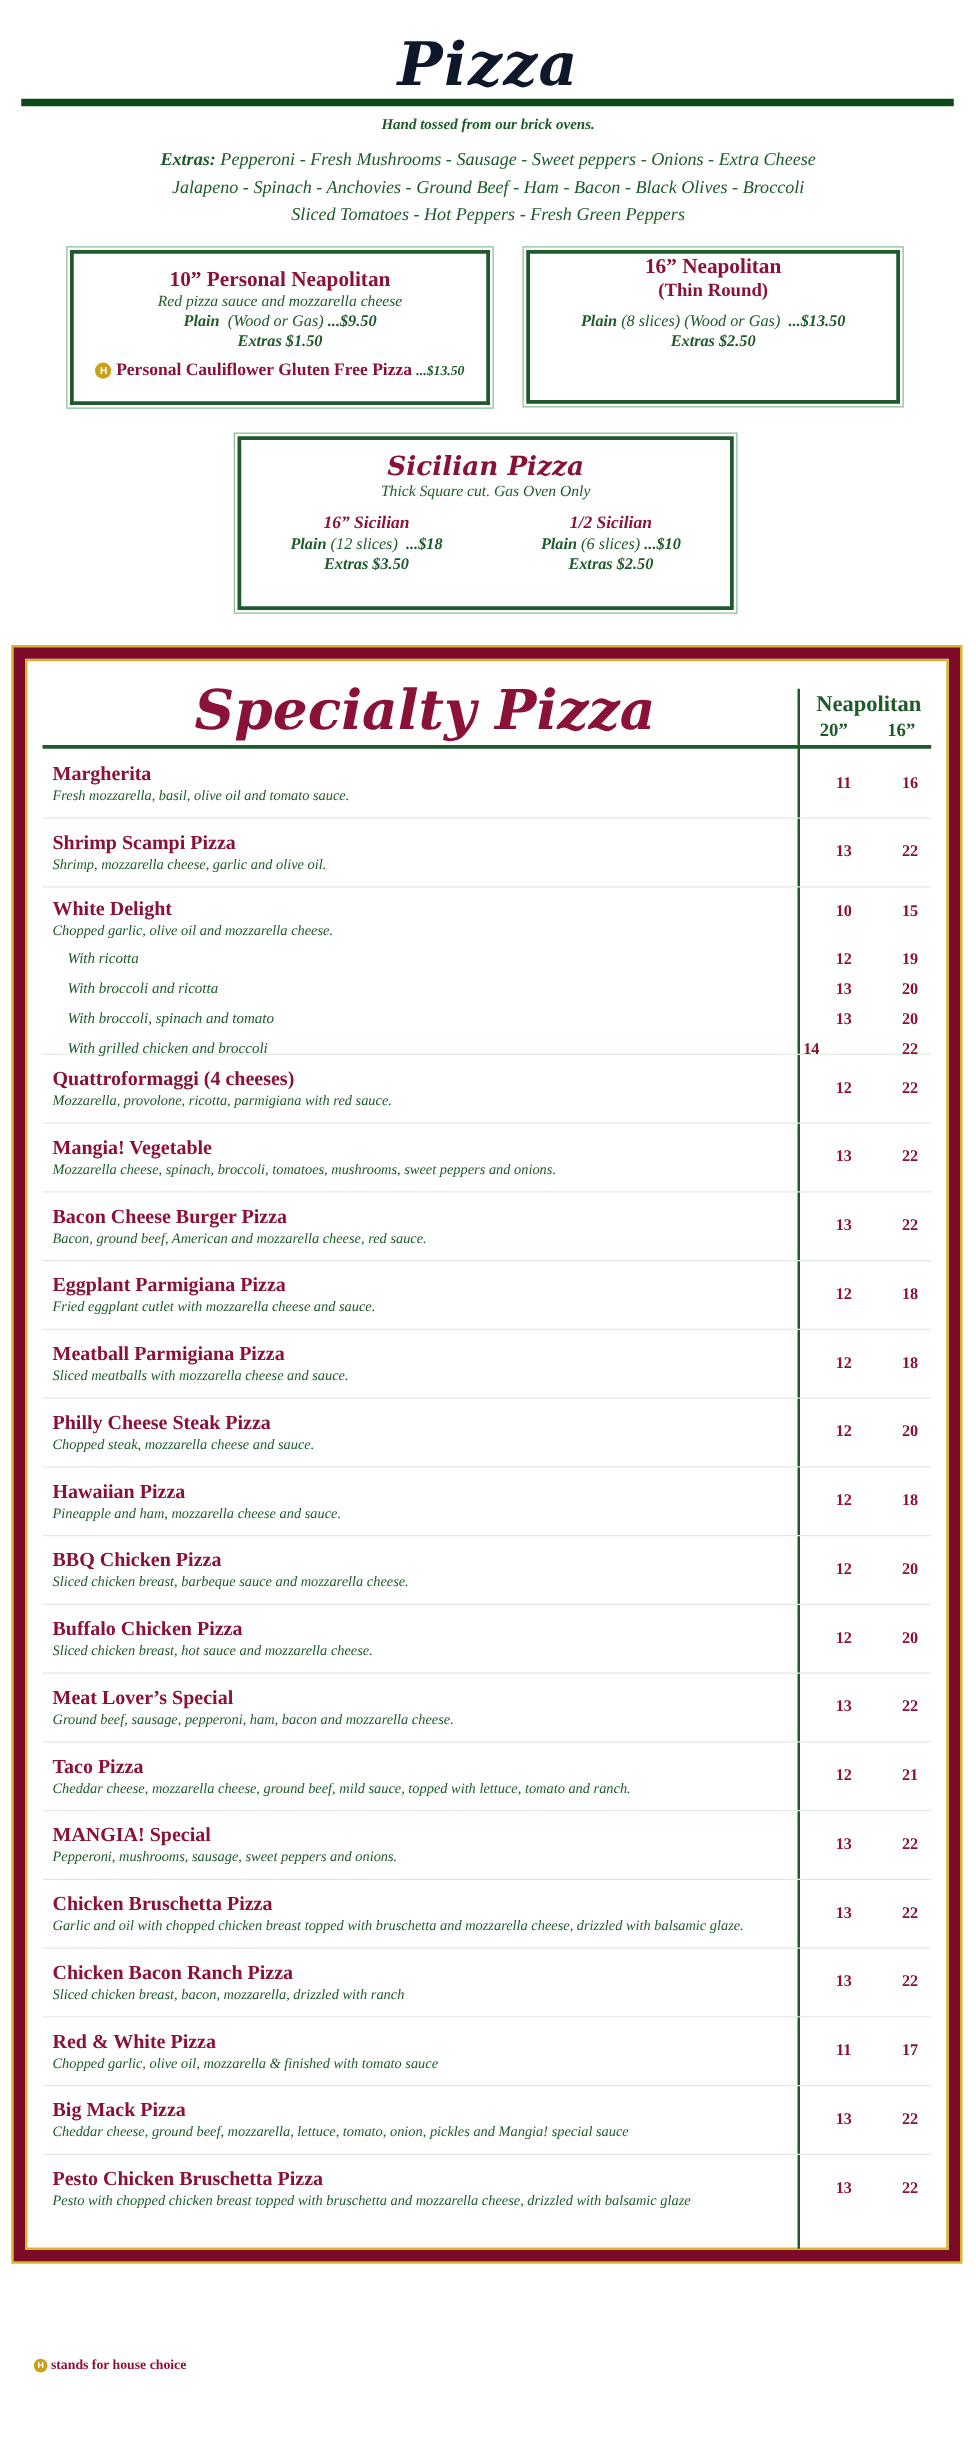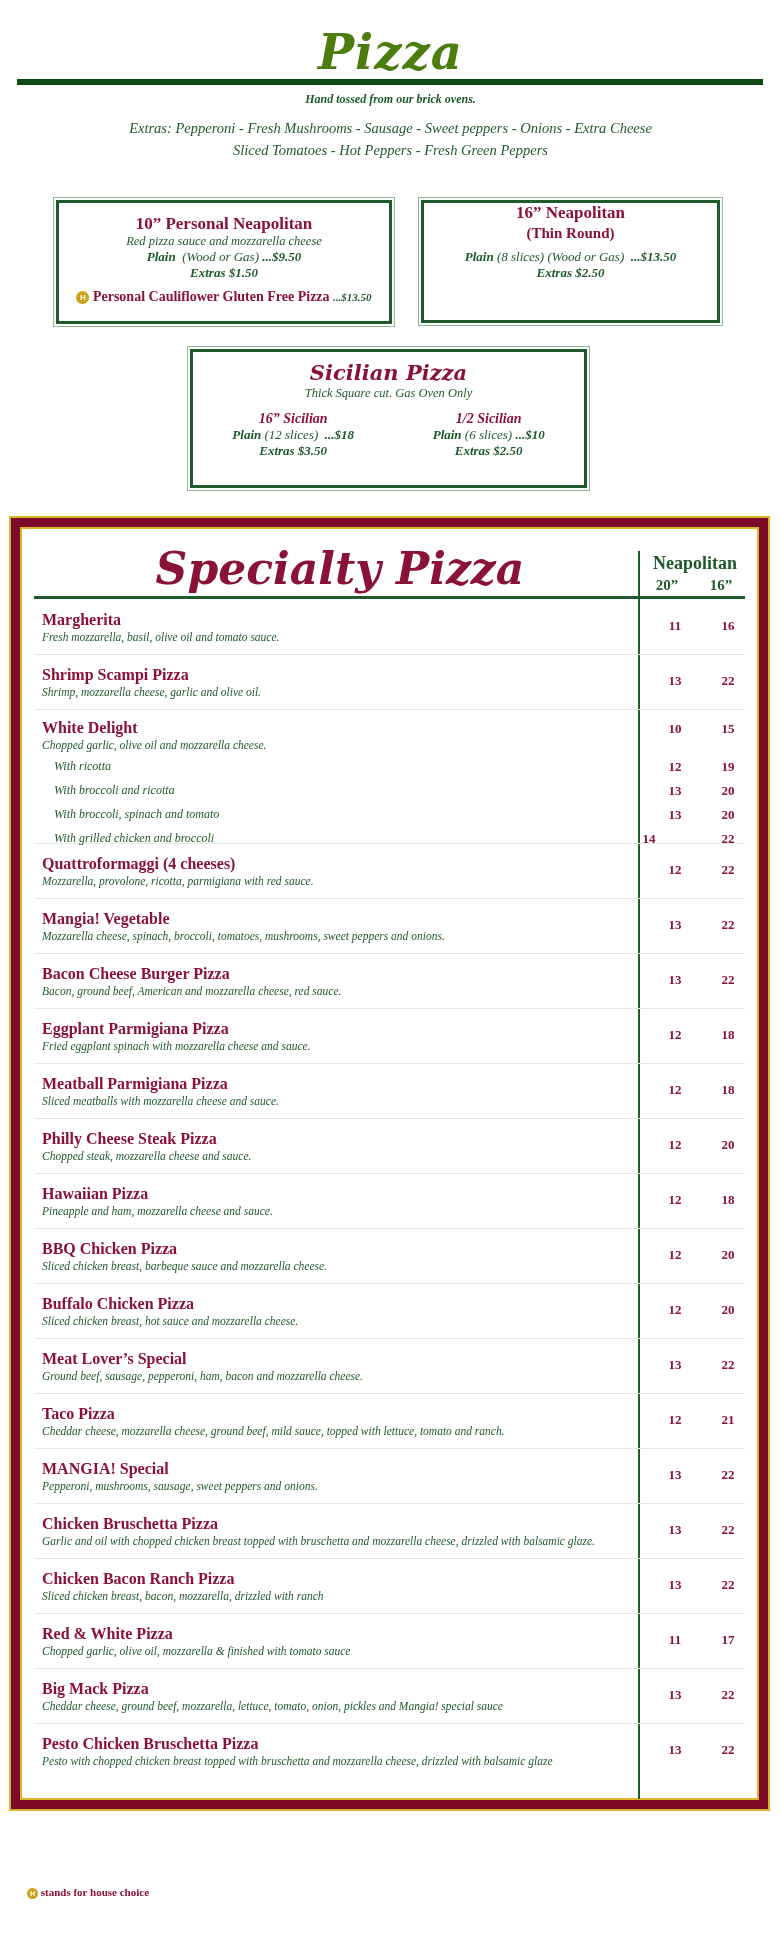--- a/index.html
+++ b/index.html
@@ -3,25 +3,25 @@
 <meta charset="utf-8">
 <style>
   html, body { margin:0; padding:0; background:#ffffff; }
   body { width:781px; height:1953px; position:relative; overflow:hidden;
          font-family:"Liberation Serif","DejaVu Serif",serif; }
   .abs { position:absolute; }
   .center { text-align:center; }
 
   .script { font-family:"DejaVu Serif","Liberation Serif",serif; font-style:italic; font-weight:bold; }
 
-  #title { left:0; width:781px; top:24px; font-size:48px; line-height:56px; color:#4d7c0f; letter-spacing:1px; }
+  #title { left:0; width:781px; top:24px; font-size:48px; line-height:56px; color:#0f172a; letter-spacing:1px; }
   #rule { left:17px; top:79px; width:746px; height:6px; background:#0e4a18; }
   #tagline { left:0; width:781px; top:92px; font-size:12px; font-style:italic; font-weight:bold; color:#1d5a2a; }
   #extras { left:60px; width:661px; top:117px; font-size:14.5px; line-height:22px; font-style:italic; color:#1d5a2a; }
-  #extras b { font-weight:normal; }
+  #extras b { font-weight:bold; }
 
   .box { position:absolute; border:1px solid #8dbb95; padding:2px; background:#fff; }
   .box-inner { border:3px solid #1f5a2c; height:100%; box-sizing:border-box; text-align:center; }
 
   .b-head { font-weight:bold; font-size:17px; color:#8a1236; line-height:20px; }
   .b-sub { font-style:italic; font-size:12.5px; color:#1d5a2a; line-height:15px; }
   .b-line { font-style:italic; font-weight:bold; font-size:13px; color:#1d5a2a; line-height:16px; }
   .b-line .light { font-weight:normal; }
 
   .hc-badge { display:inline-block; width:13px; height:13px; border-radius:50%; background:#c9a21a; color:#fff;
@@ -49,20 +49,21 @@
   #legend { left:27px; top:1886px; font-size:11px; font-weight:bold; color:#8a1236; }
 </style>
 </head>
 <body>
 
 <div id="title" class="abs center script">Pizza</div>
 <div id="rule" class="abs"></div>
 <div id="tagline" class="abs center">Hand tossed from our brick ovens.</div>
 <div id="extras" class="abs center">
   <div><b>Extras:</b> <span>Pepperoni - Fresh Mushrooms - Sausage - Sweet peppers - Onions - Extra Cheese</span></div>
+  <div>Jalapeno - Spinach - Anchovies - Ground Beef - Ham - Bacon - Black Olives - Broccoli</div>
   <div>Sliced Tomatoes - Hot Peppers - Fresh Green Peppers</div>
 </div>
 
 <div class="box" style="left:53px; top:197px; width:336px; height:124px;">
   <div class="box-inner" style="padding-top:11px;">
     <div class="b-head">10” Personal Neapolitan</div>
     <div class="b-sub">Red pizza sauce and mozzarella cheese</div>
     <div class="b-line">
       <span>Plain</span>&nbsp;
       <span class="light">(Wood or Gas)</span>
@@ -170,21 +171,21 @@
           <div class="price" style="left:676px; top:19px">22</div>
         </div>
         <div class="row" style="top: 426px; height: 55px;">
           <div class="row-name" style="top:12px">Bacon Cheese Burger Pizza</div>
           <div class="row-desc" style="top:31px">Bacon, ground beef, American and mozzarella cheese, red sauce.</div>
           <div class="price" style="left:623px; top:19px">13</div>
           <div class="price" style="left:676px; top:19px">22</div>
         </div>
         <div class="row" style="top: 481px; height: 55px;">
           <div class="row-name" style="top:12px">Eggplant Parmigiana Pizza</div>
-          <div class="row-desc" style="top:31px">Fried eggplant spinach with mozzarella cheese and sauce.</div>
+          <div class="row-desc" style="top:31px">Fried eggplant cutlet with mozzarella cheese and sauce.</div>
           <div class="price" style="left:623px; top:19px">12</div>
           <div class="price" style="left:676px; top:19px">18</div>
         </div>
         <div class="row" style="top: 536px; height: 55px;">
           <div class="row-name" style="top:12px">Meatball Parmigiana Pizza</div>
           <div class="row-desc" style="top:31px">Sliced meatballs with mozzarella cheese and sauce.</div>
           <div class="price" style="left:623px; top:19px">12</div>
           <div class="price" style="left:676px; top:19px">18</div>
         </div>
         <div class="row" style="top: 591px; height: 55px;">

